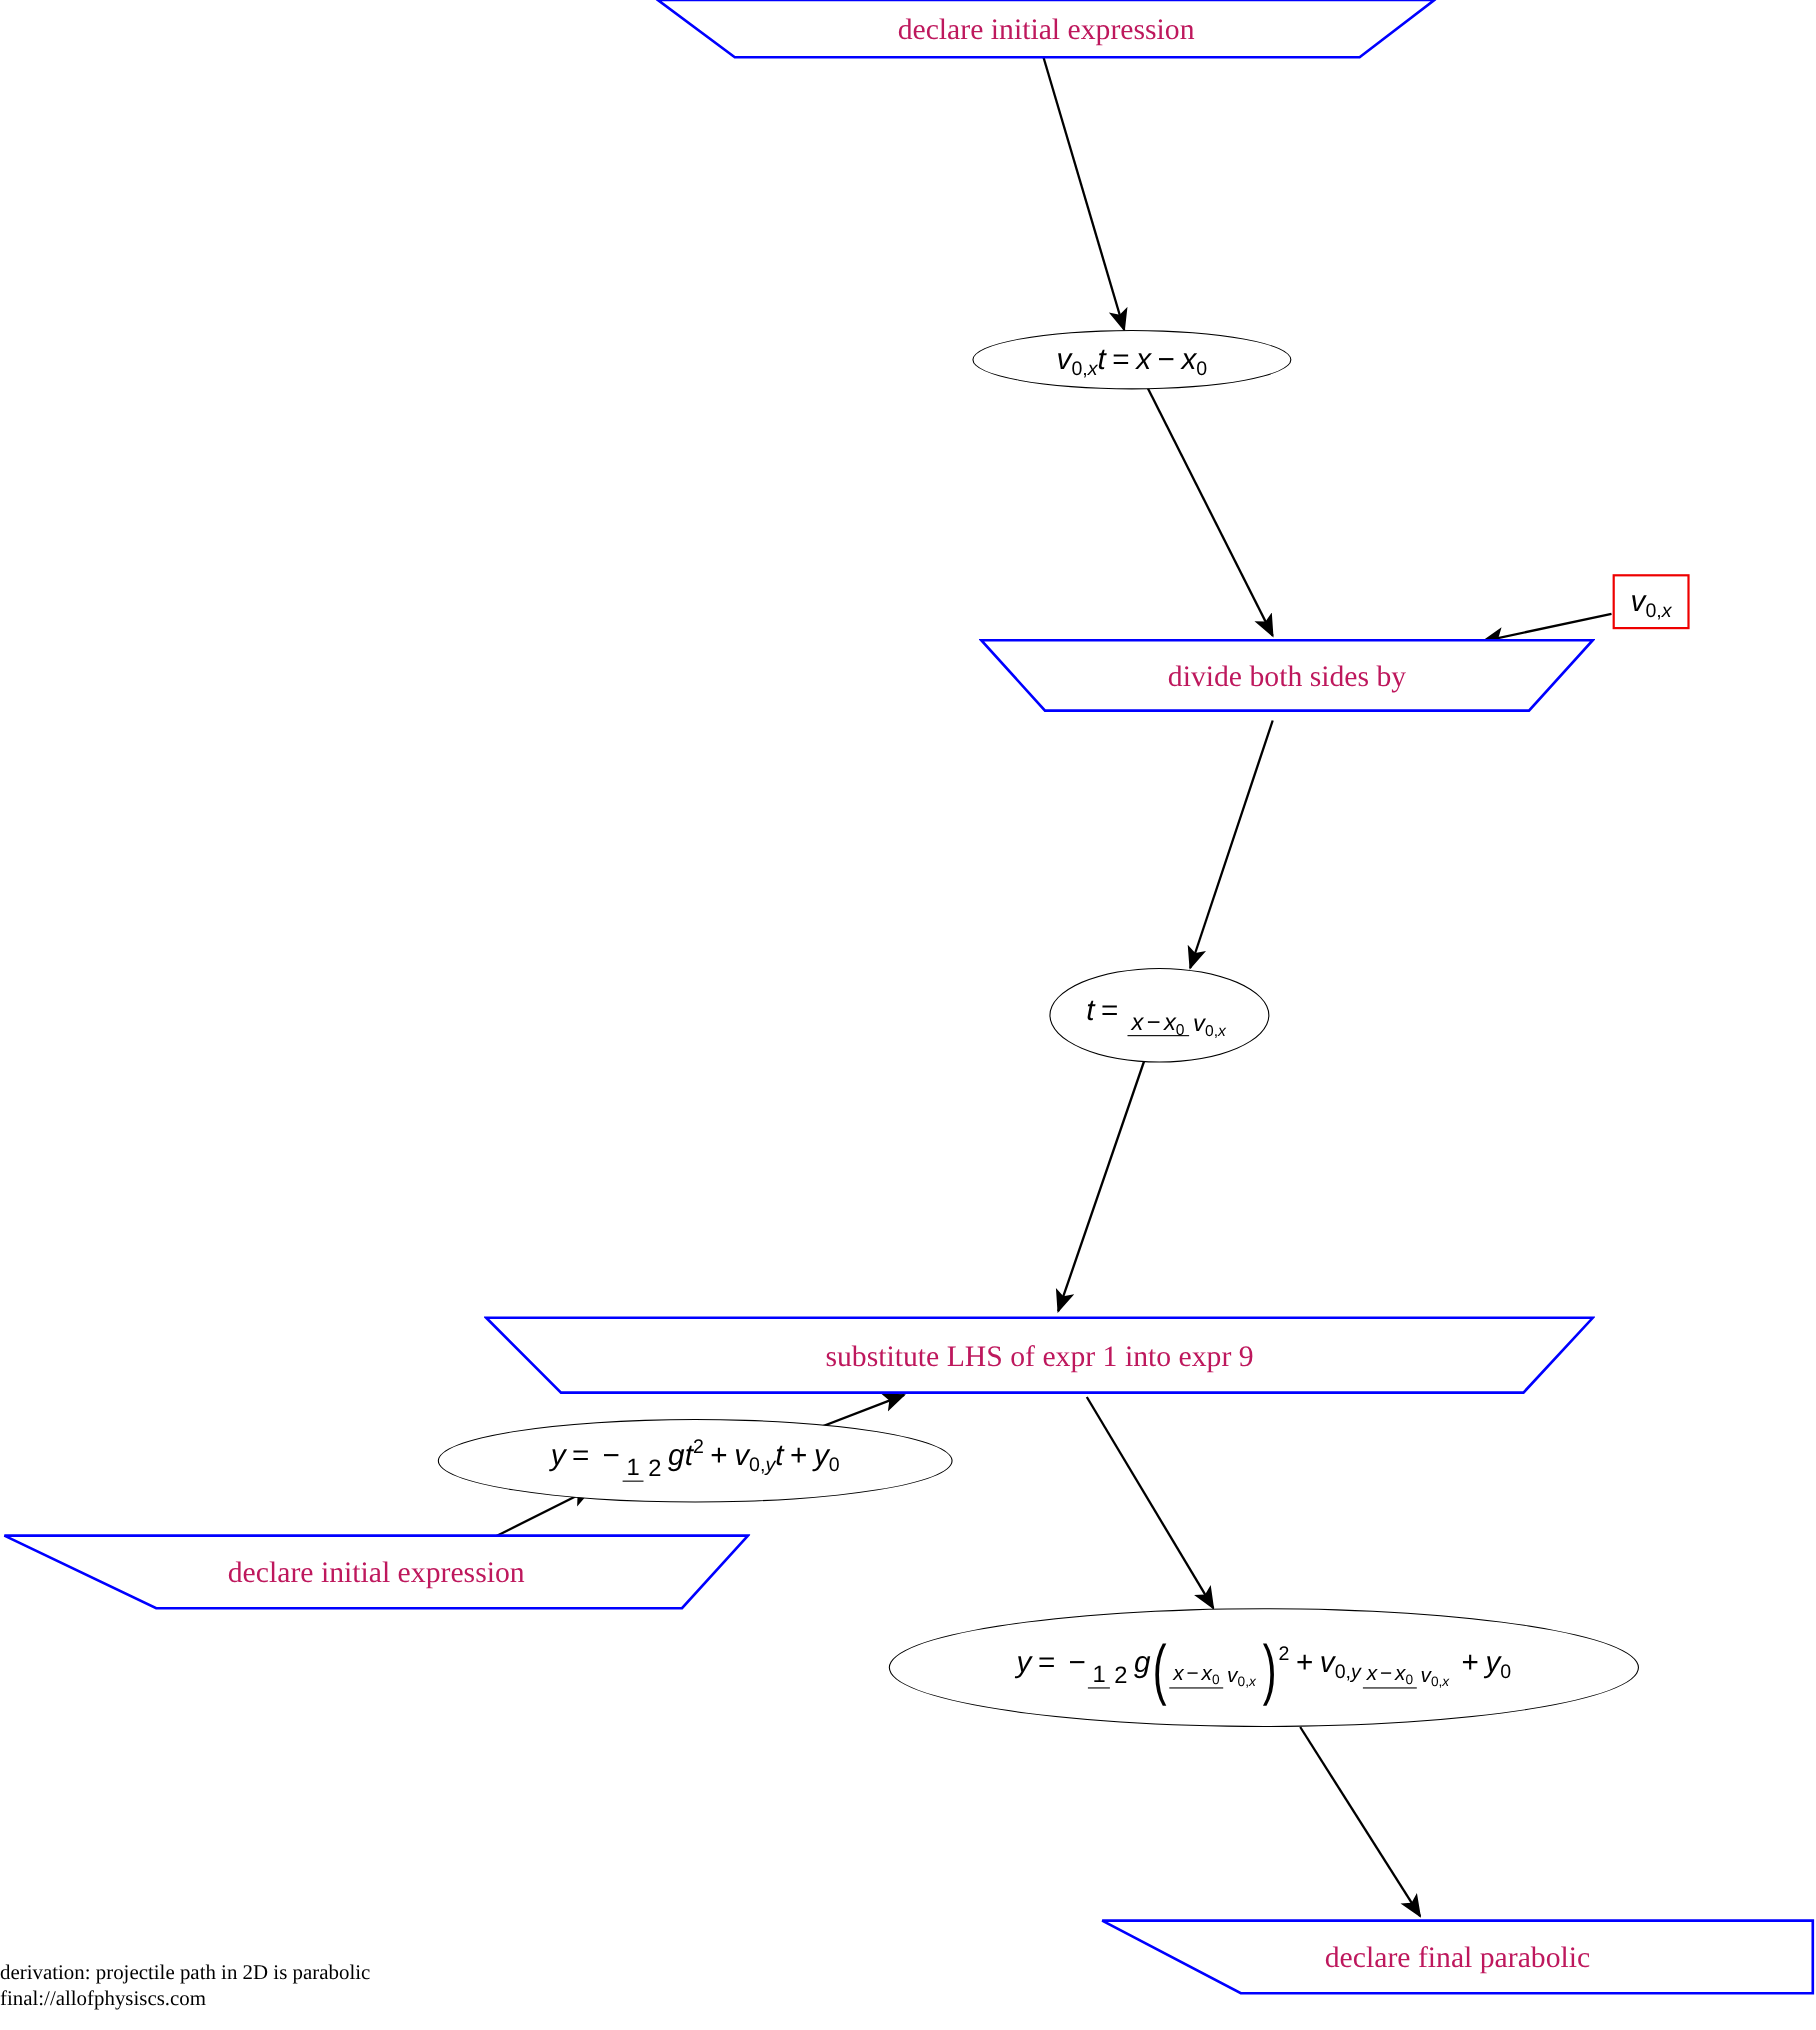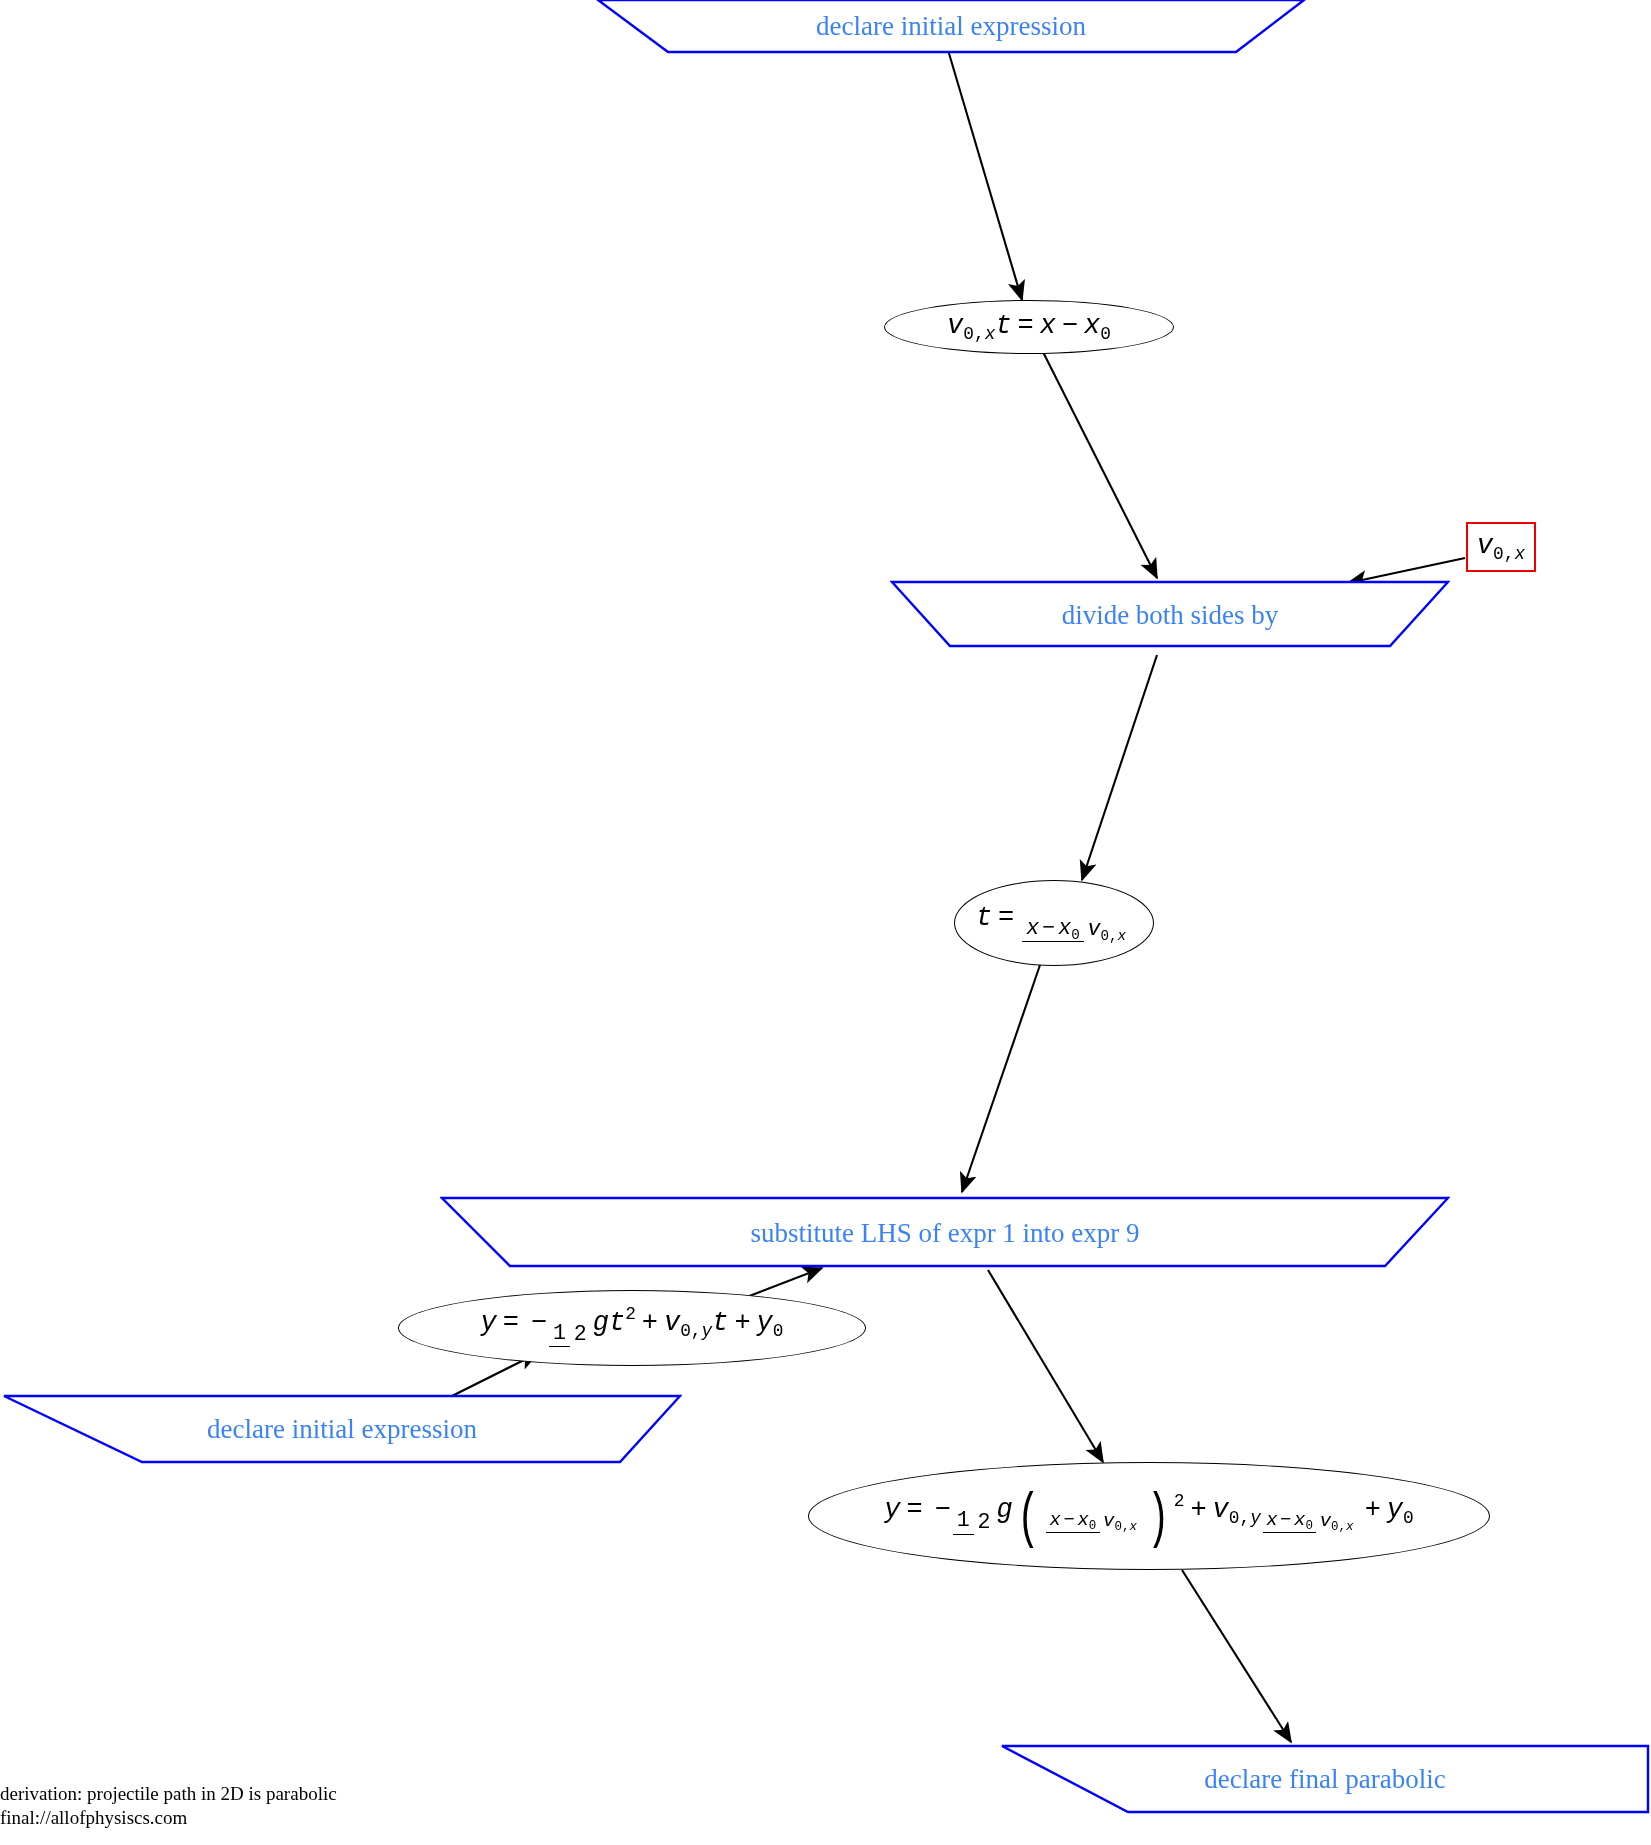--- a/index.html
+++ b/index.html
@@ -38,42 +38,42 @@
   
   .trap{ }
   .trap svg{
     position:absolute;
     left:0;top:0;
     width:100%;height:100%;
     z-index:1;
   }
   .trap .node-label{
     font-size:27px;
-    color:#3b82f6;
+    color:#be185d;
   }
   
   .ellipse{
     border:1.6px solid #000000;
     border-radius:50%;
     background:#ffffff;
   }
   .ellipse .node-label{
     font-size:27px;
   }
   
   .redbox{
     border:2px solid #ee0000;
     background:#ffffff;
     padding:2px 8px;
   }
   .redbox .node-label{
     font-size:27px;
   }
   
-  .m{ font-family:Liberation Mono, monospace; font-style:italic; }
+  .m{ font-family:Liberation Sans, sans-serif; font-style:italic; }
   .mr{ font-style:normal; }
   .op{ font-style:normal; padding:0 .22em; }
   .opt{ font-style:normal; padding:0 .14em; }
   sub{ font-size:.66em; font-style:italic; vertical-align:-.32em; line-height:0; }
   sub .mr{ font-style:normal; }
   sup{ font-size:.66em; font-style:normal; vertical-align:.62em; line-height:0; }
   .frac{
     display:inline-flex;
     flex-direction:row;
     align-items:center;

